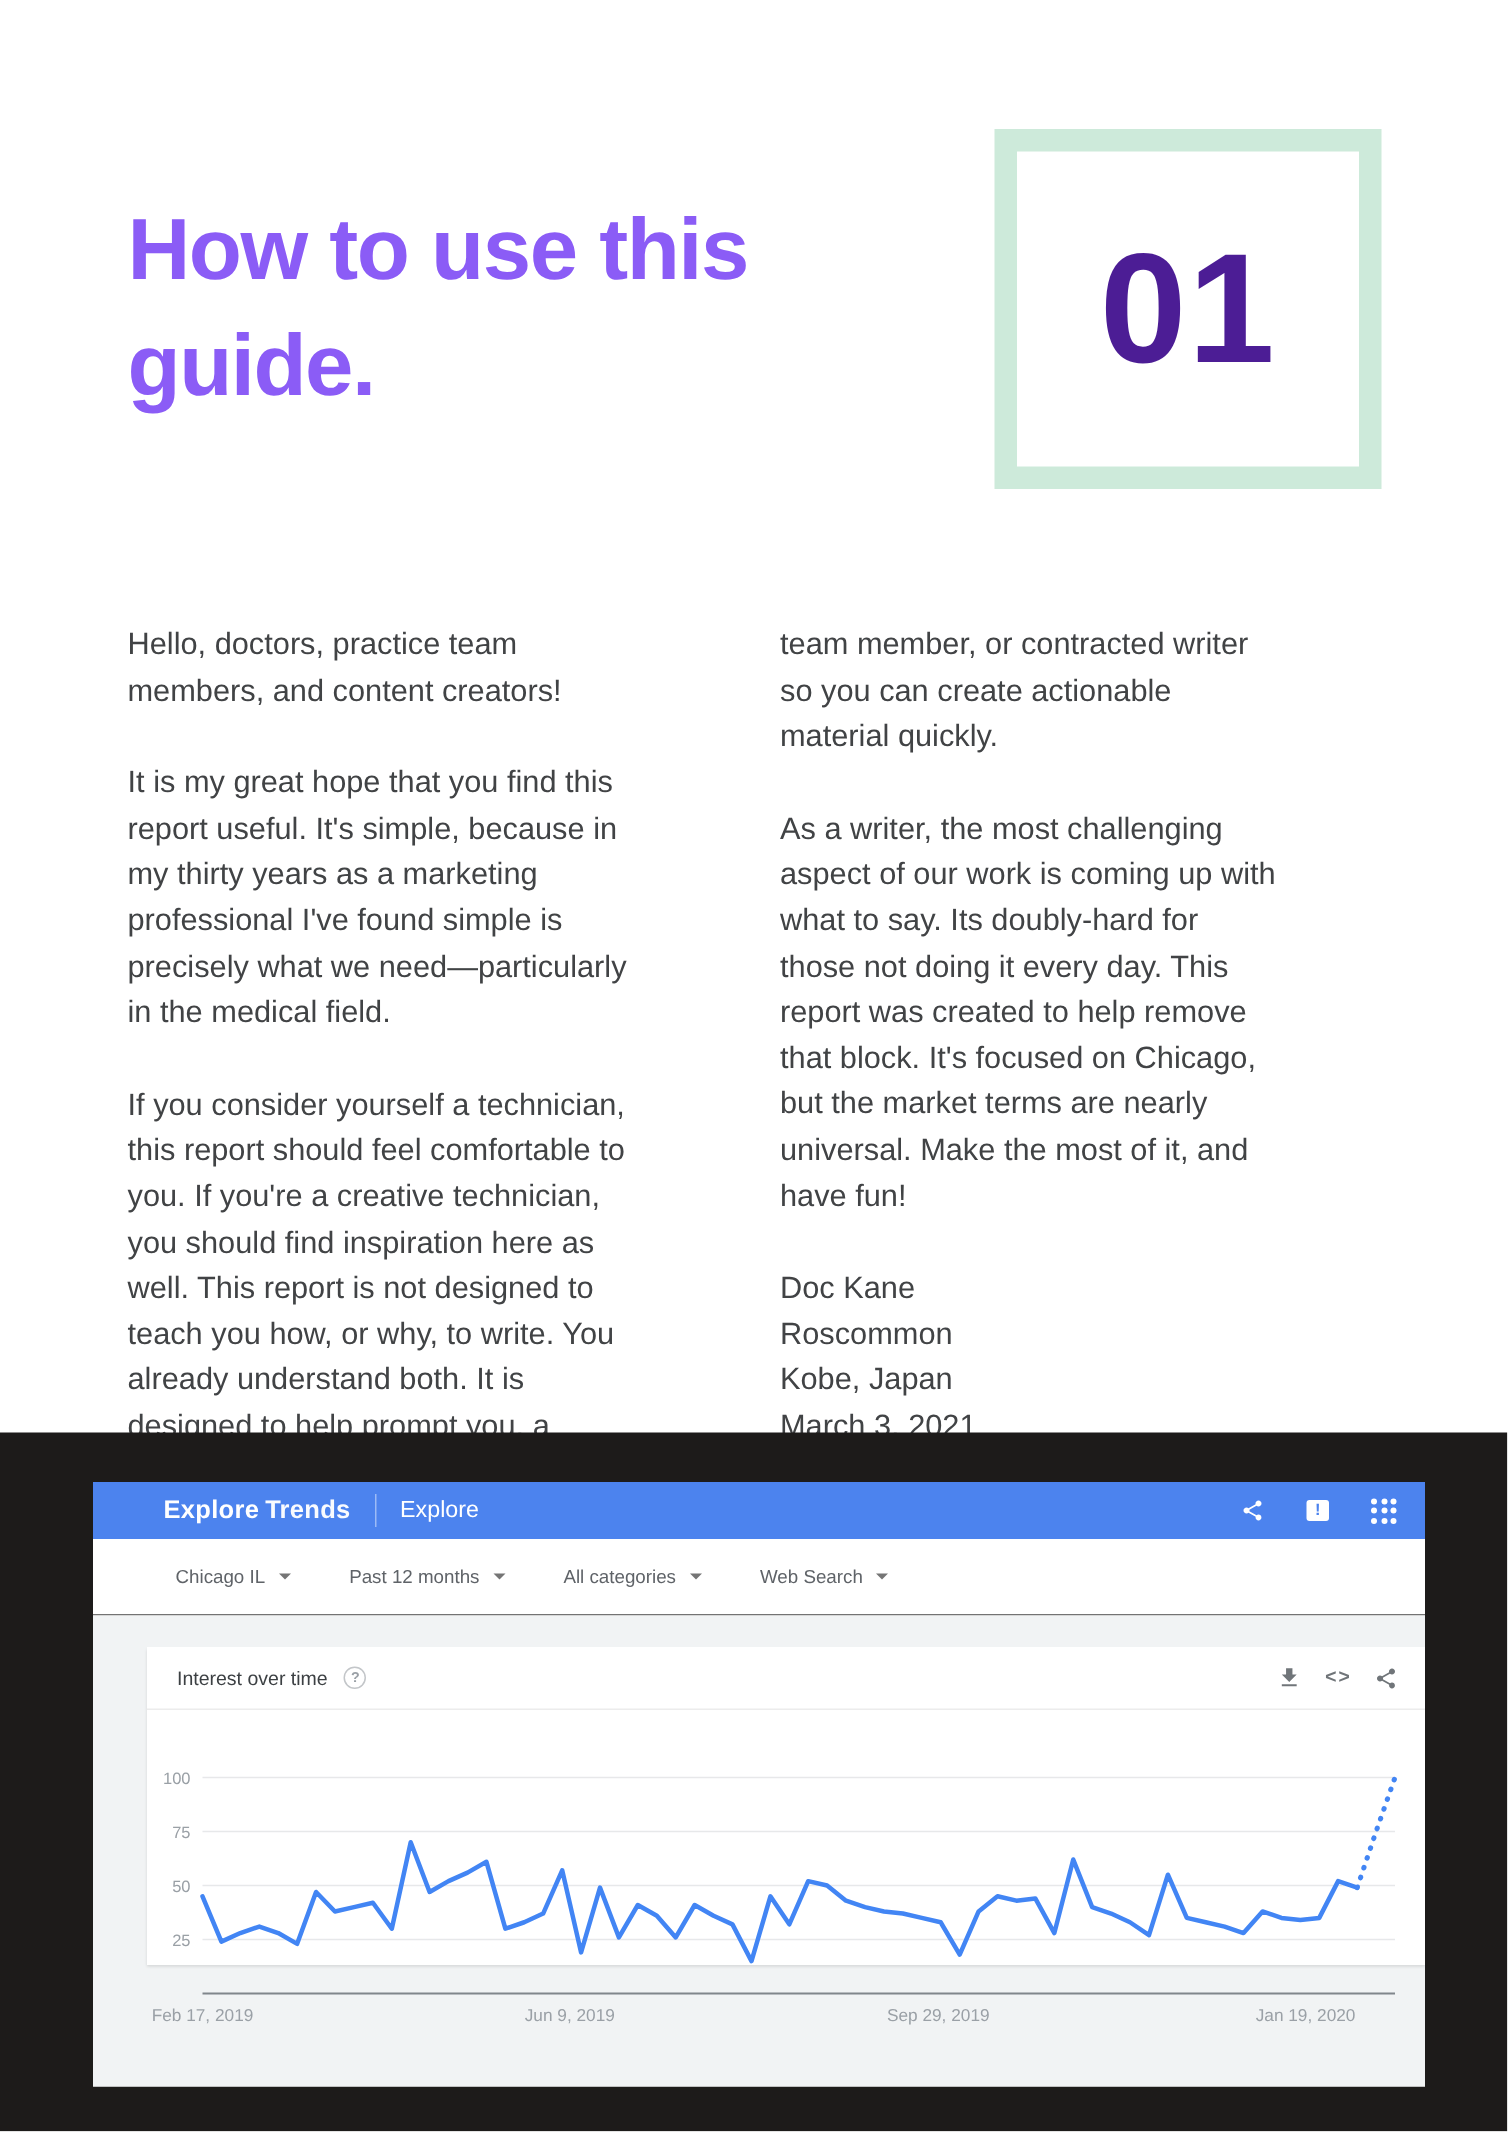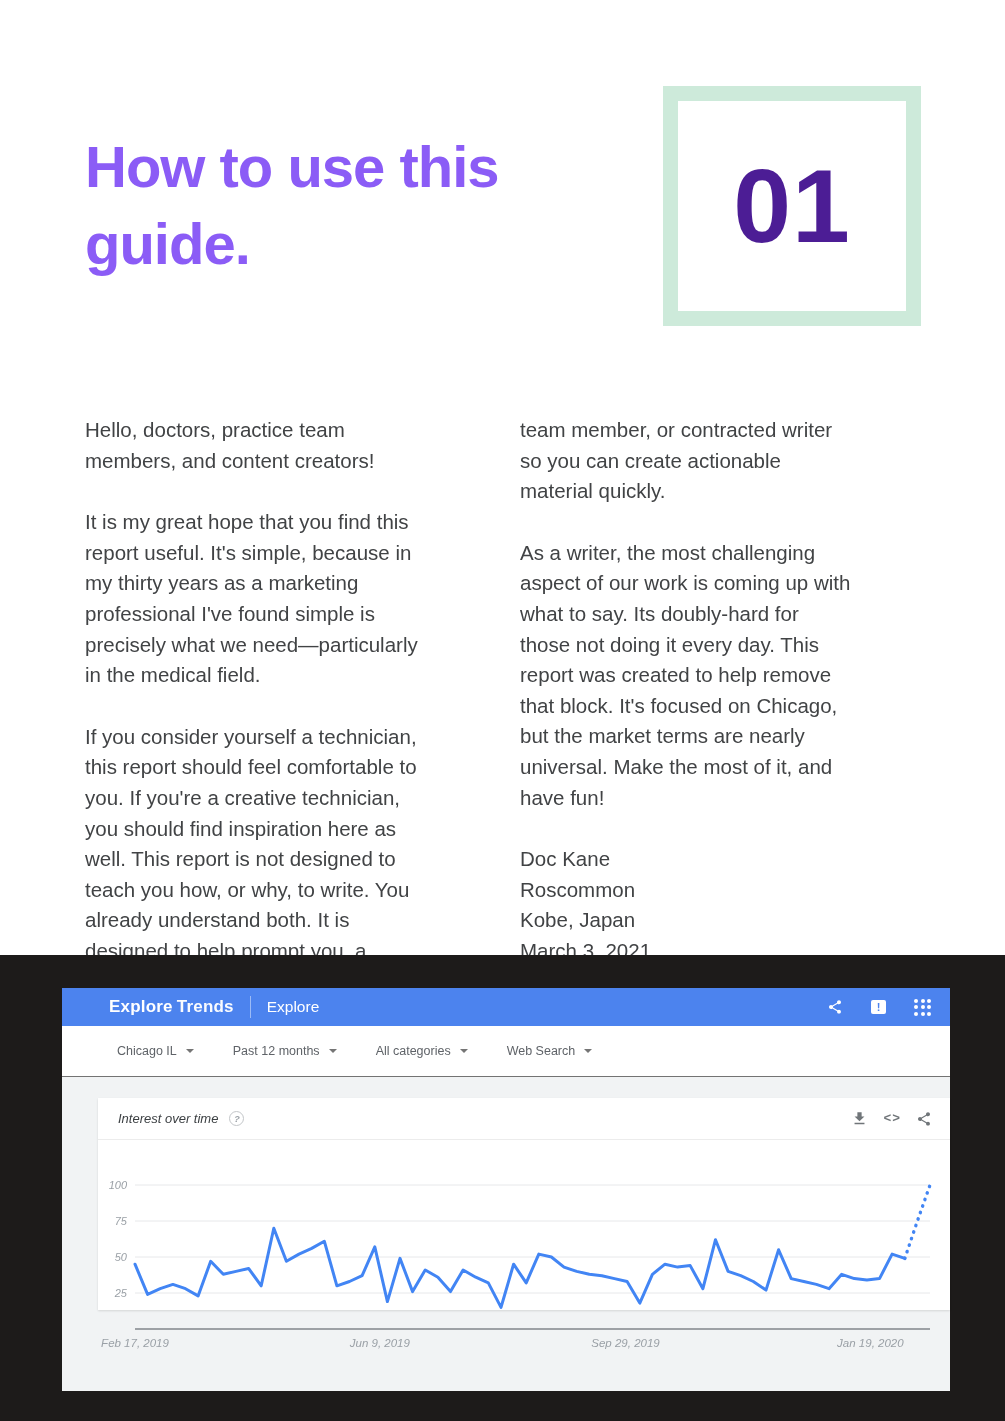--- a/index.html
+++ b/index.html
@@ -79,21 +79,21 @@
   }
   .chip { display: flex; align-items: center; gap: 9px; cursor: pointer; white-space: nowrap; }
   .caret {
     width: 0; height: 0;
     border-left: 4px solid transparent; border-right: 4px solid transparent;
     border-top: 4.5px solid #757575;
   }
 
   
   .gt-body { background: #f1f3f4; height: 314px; padding: 21px 0 0 36px; }
-  .card { background: #ffffff; width: 852px; height: 212px; box-shadow: 0 1px 2px rgba(0,0,0,.12); font-style: italic; }
+  .card { background: #ffffff; width: 852px; height: 212px; box-shadow: 0 1px 2px rgba(0,0,0,.12); }
   .card-header {
     height: 42px; display: flex; align-items: center;
     padding: 0 18px 0 20px; border-bottom: 1px solid #ececec;
   }
   .card-title { font-size: 13px; color: #3c4043; }
   .help-circle {
     margin-left: 11px; width: 15px; height: 15px; border-radius: 50%;
     border: 1.4px solid #c3c6c9; color: #9aa0a6;
     font-size: 9.5px; font-weight: 700;
     display: flex; align-items: center; justify-content: center; cursor: pointer;

